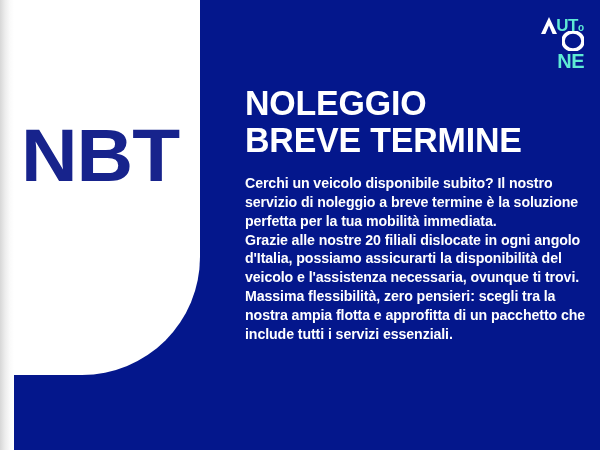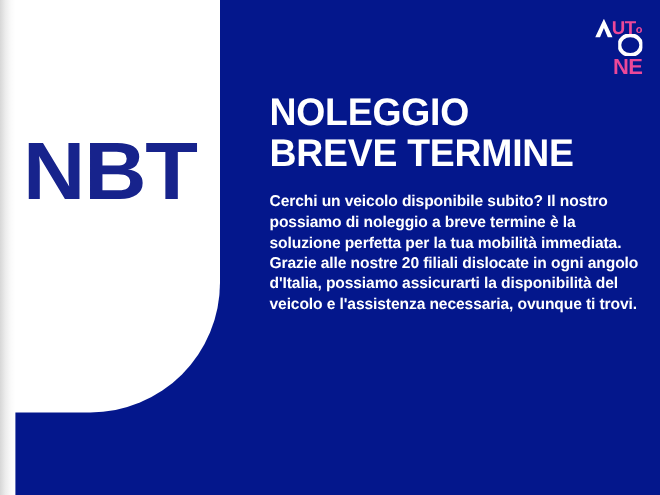--- a/index.html
+++ b/index.html
@@ -62,21 +62,21 @@
     transform-origin: 100px 50%;
     user-select: none;
   }
 
   
   #logo {
     position: absolute;
     right: 16px;
     top: 17px;
     z-index: 5;
-    color: #ec4899;
+    color: #5eead4;
     line-height: 1;
     text-align: left;
   }
   .logo-row {
     display: flex;
     align-items: flex-end;
     line-height: 1;
   }
   #logo-row-top {
     margin-left: 11px;
@@ -181,18 +181,19 @@
       </span>
       <span class="logo-glyph logo-ne">NE</span>
     </div>
   </div>
 
   <div id="content">
     <h1 id="headline">NOLEGGIO
 BREVE TERMINE</h1>
 
     <div id="body-copy">
-      <p>Cerchi un veicolo disponibile subito? Il nostro possiamo di noleggio a breve termine è la soluzione perfetta per la tua mobilità immediata.</p>
+      <p>Cerchi un veicolo disponibile subito? Il nostro servizio di noleggio a breve termine è la soluzione perfetta per la tua mobilità immediata.</p>
       <p>Grazie alle nostre 20 filiali dislocate in ogni angolo d'Italia, possiamo assicurarti la disponibilità del veicolo e l'assistenza necessaria, ovunque ti trovi.</p>
+      <p>Massima flessibilità, zero pensieri: scegli tra la nostra ampia flotta e approfitta di un pacchetto che include tutti i servizi essenziali.</p>
     </div>
   </div>
 
 </div>
 
 </body></html>

